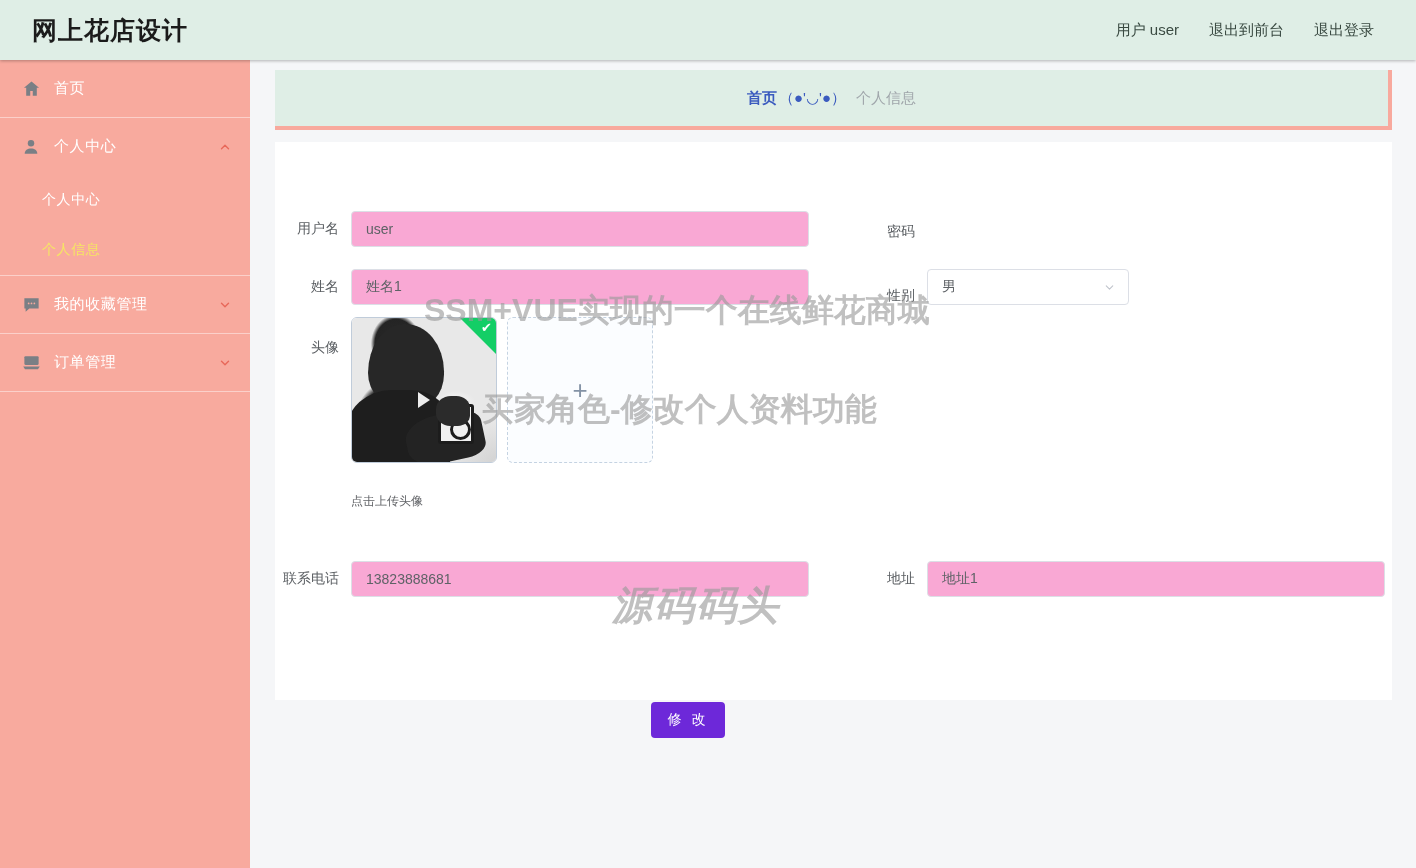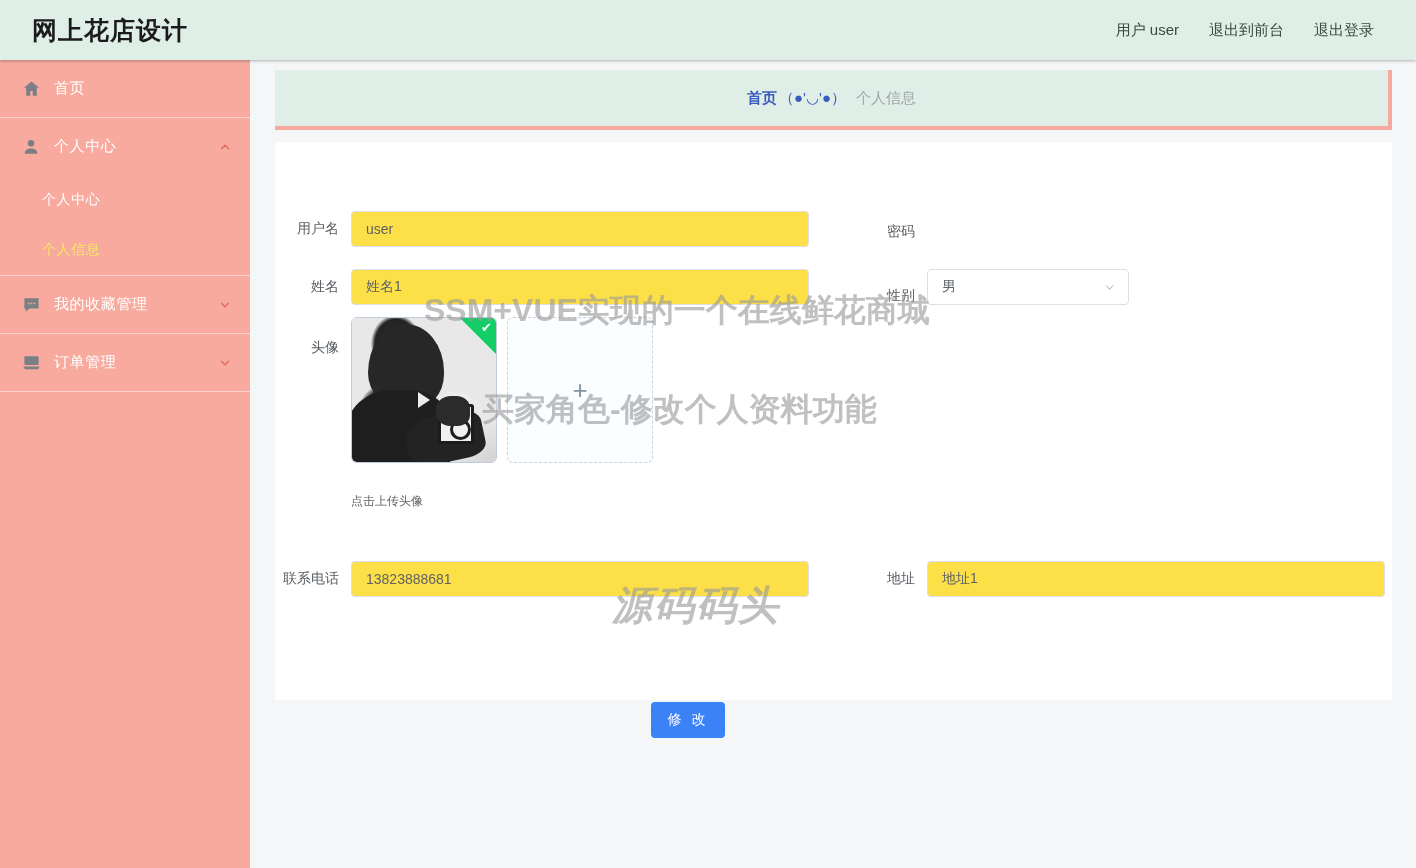--- a/index.html
+++ b/index.html
@@ -124,21 +124,21 @@
     font-size: 14px; color: #5a5e62;
     width: 76px; text-align: right;
     padding-right: 12px;
     white-space: nowrap;
     flex: 0 0 auto;
   }
   .text-input {
     height: 36px;
     border: 1px solid #dcdfe6;
     border-radius: 4px;
-    background: #fde047;
+    background: #f9a8d4;
     padding: 0 14px;
     font-size: 14px;
     color: #5e6266;
     font-family: "Liberation Sans", "DejaVu Sans", sans-serif;
     outline: none;
   }
   .text-input::placeholder { color: #c0c4cc; }
   .w-input-left { width: 458px; }
   .w-input-right { width: 458px; }
 
@@ -253,21 +253,21 @@
   }
   .upload-tip {
     margin-top: 30px;
     font-size: 12px; color: #606266;
     white-space: nowrap; cursor: pointer;
   }
 
   .submit-btn {
     position: absolute; left: 376px; top: 560px;
     width: 74px; height: 36px;
-    background: #3b82f6;
+    background: #6d28d9;
     color: #fff;
     border: none; border-radius: 4px;
     font-size: 14px; letter-spacing: 3px;
     font-family: "Liberation Sans", "DejaVu Sans", sans-serif;
     cursor: pointer;
   }
 
   
   .wm {
     position: absolute;

